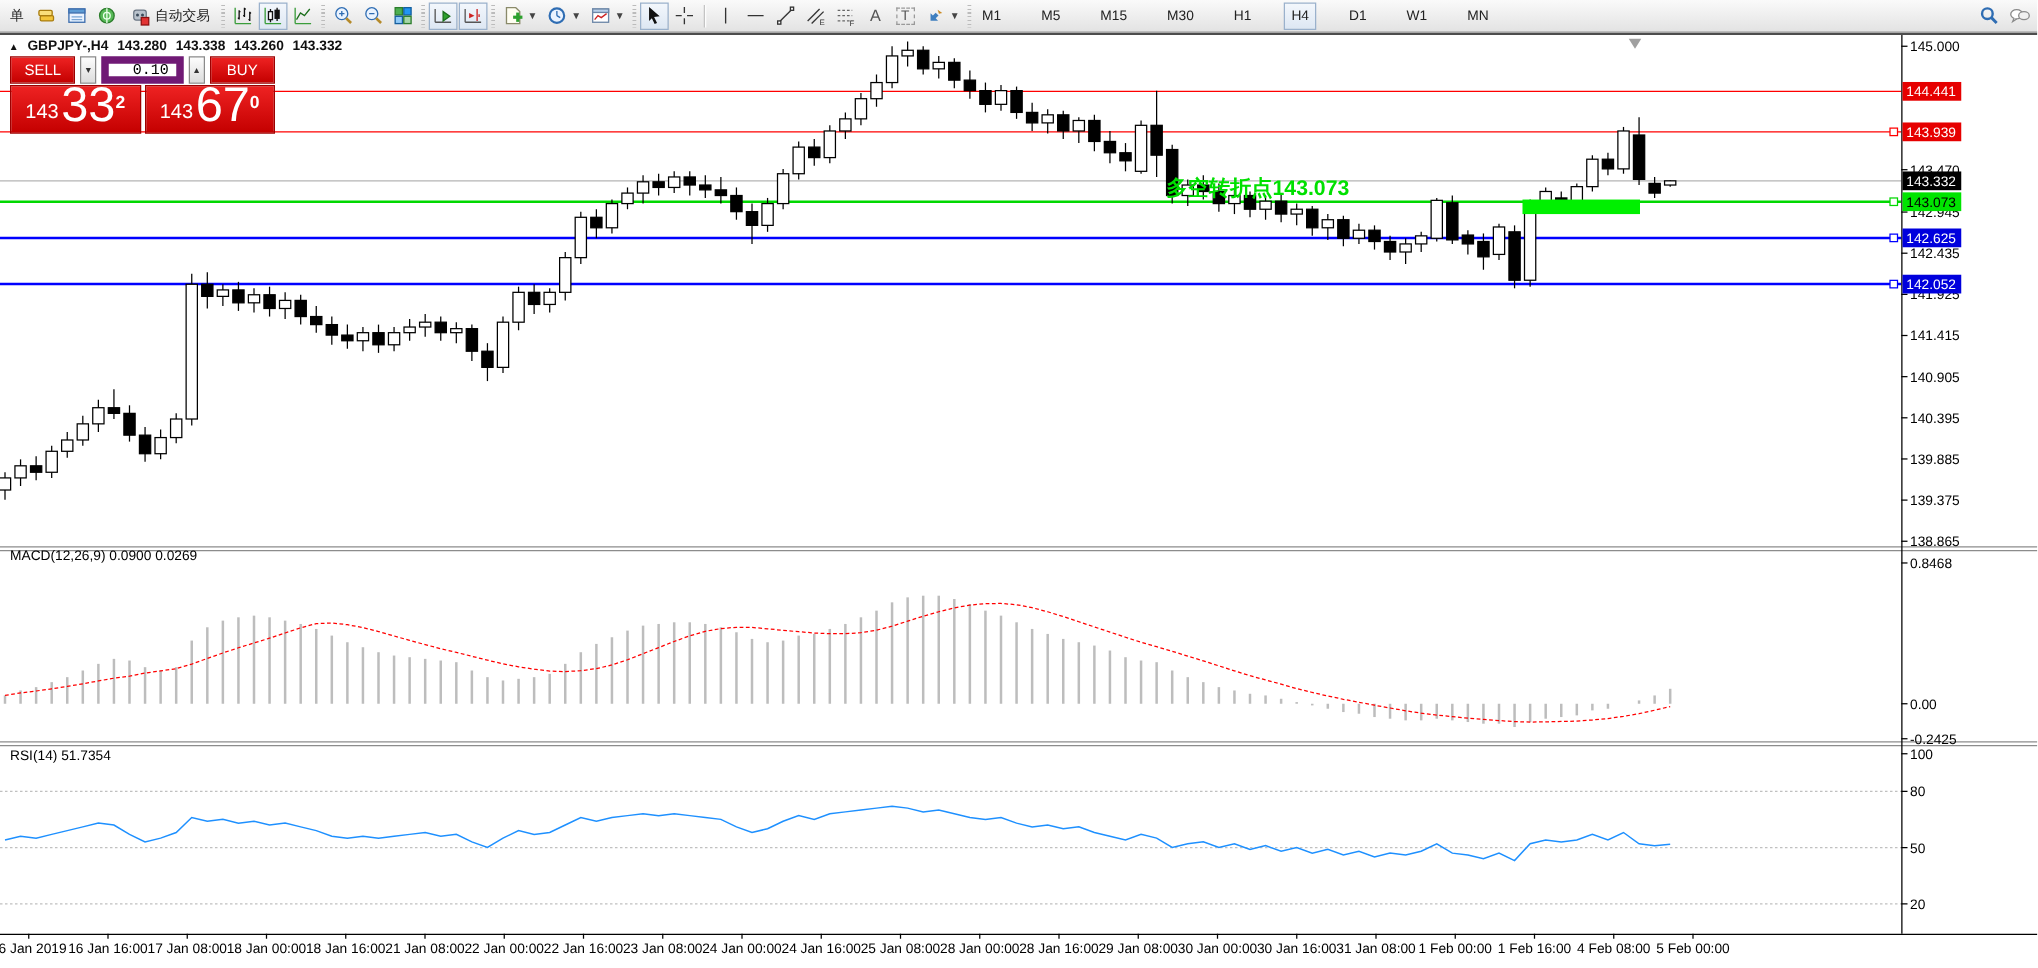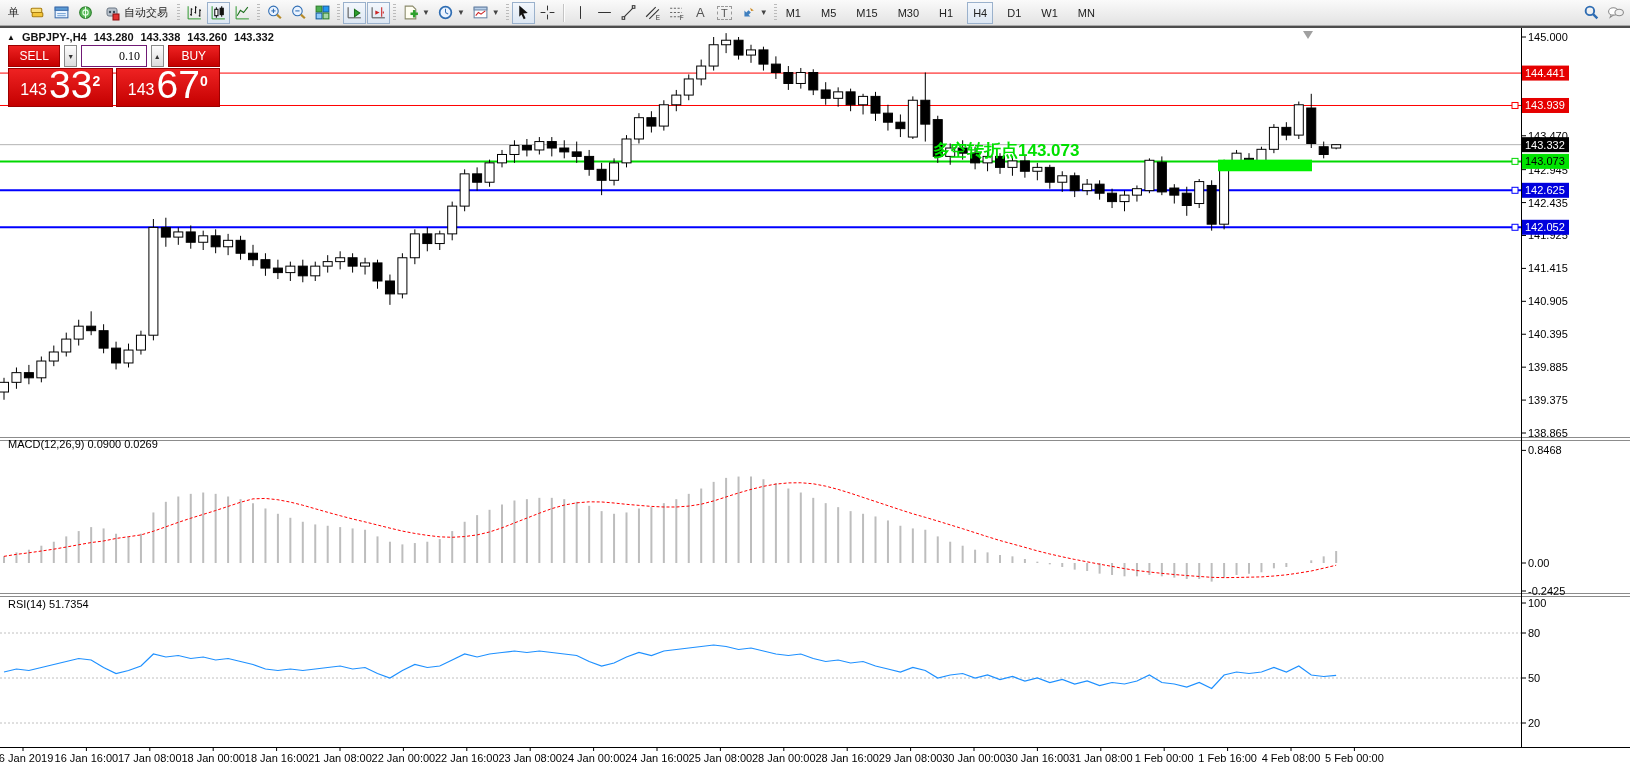--- a/index.html
+++ b/index.html
@@ -27,22 +27,22 @@
     display:flex;gap:7px;align-items:center;}
   .chart-title .tri{font-size:8px;}
   
   .trade-panel{position:absolute;left:8px;top:45px;z-index:3;width:212px;}
   .tp-row1{display:flex;gap:4px;height:22px;}
   .red-btn{background:linear-gradient(180deg,#ee2222,#c40000);border:1px solid #9d0000;color:#fff;
     display:flex;align-items:center;justify-content:center;box-sizing:border-box;}
   .tp-sell,.tp-buy{width:64px;font-size:12px;}
   .tp-spin{width:15px;background:linear-gradient(#fdfdfd,#dcdcdc);border:1px solid #8a8a8a;
     display:flex;align-items:center;justify-content:center;font-size:7px;color:#333;box-sizing:border-box;}
-  .tp-vol{width:66px;border:1px solid #701a75;font-size:12px;text-align:right;padding:0 6px;box-sizing:border-box;
-    font-family:Liberation Serif, serif;}
+  .tp-vol{width:66px;border:6px solid #701a75;font-size:12px;text-align:right;padding:0 6px;box-sizing:border-box;
+    font-family:Liberation Mono, monospace;}
   .tp-row2{display:flex;gap:3px;margin-top:1px;height:39px;}
   .big-price{flex:1;display:flex;align-items:flex-end;justify-content:center;padding-bottom:3px;}
   .bp-small{font-size:16px;margin-right:2px;margin-bottom:4px;}
   .bp-big{font-size:39px;font-weight:normal;line-height:0.95;}
   .bp-sup{font-size:14px;font-weight:bold;margin-bottom:14px;}
 </style>
 </head>
 <body>
 
 <div class="app">
@@ -281,21 +281,21 @@
     <button class="tb">
       <span>
           <svg width="17" height="17" viewBox="0 0 16 16">
             <polygon points="3,9 7,5 7,7.5 10,7.5 10,10.5 7,10.5 7,13" fill="#3f7fbf" transform="rotate(-45 7 9)"></polygon>
             <polygon points="13,6 9.5,3.5 10.5,6.5" fill="#cc8a22"></polygon>
           </svg>
         </span>
       <span class="caret">▼</span>
     </button>
     <span class="grip"></span>
-    <span id="tfGroup" style="display:flex;gap:8px;">
+    <span id="tfGroup" style="display:flex;gap:20px;">
         <button class="tb text">M1</button>
         <button class="tb text">M5</button>
         <button class="tb text">M15</button>
         <button class="tb text">M30</button>
         <button class="tb text">H1</button>
         <button class="tb text active">H4</button>
         <button class="tb text">D1</button>
         <button class="tb text">W1</button>
         <button class="tb text">MN</button>
       </span>

